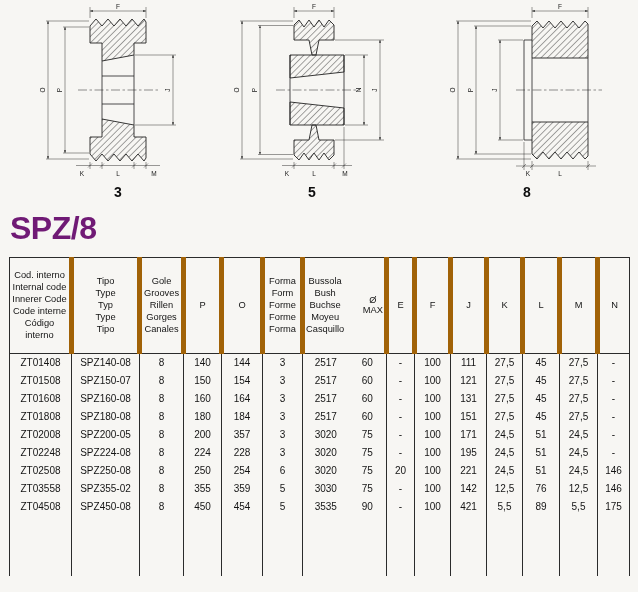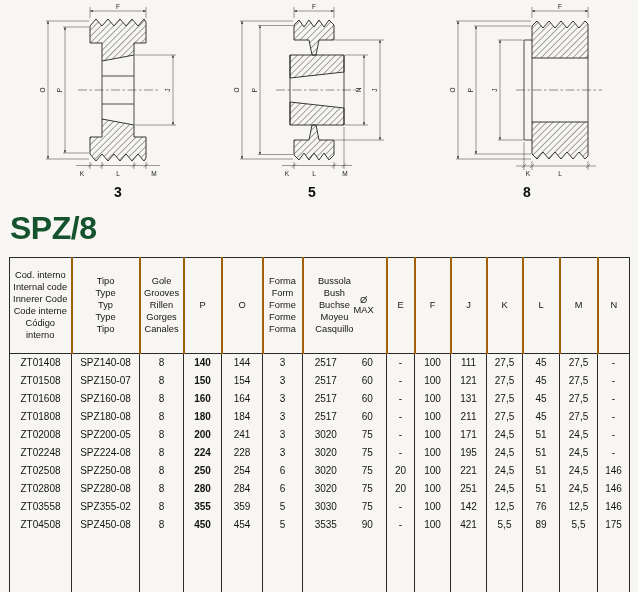--- a/index.html
+++ b/index.html
@@ -13,47 +13,47 @@
   
   .diagrams{position:absolute;top:0;left:0;width:638px;height:210px;}
   .diagrams svg{position:absolute;top:0;}
   #dwg1{left:18px;}  #dwg2{left:212px;}  #dwg3{left:420px;}
   .dim-label{font-family:"Liberation Sans",sans-serif;font-size:6.5px;fill:#1a1a1a;}
   .form-label{font-family:"Liberation Sans",sans-serif;font-size:14px;font-weight:bold;fill:#0d0d0d;}
 
   
   .title{
     position:absolute;top:210px;left:10px;
-    font-size:32px;font-weight:bold;letter-spacing:-0.5px;color:#14532d;
+    font-size:32px;font-weight:bold;letter-spacing:-0.5px;color:#701a75;
   }
 
   
   table.spec{
     position:absolute;top:257px;left:9px;width:620px;
     border-collapse:collapse;table-layout:fixed;
     border-top:1.4px solid #2b2b2b;
     border-left:1px solid #2b2b2b;border-right:1px solid #2b2b2b;
     font-size:10px;
   }
   table.spec th{
     font-weight:normal;font-size:9.3px;line-height:1.3;
-    border-left:2px solid #a16207;border-bottom:1.3px solid #2b2b2b;
+    border-left:5px solid #a16207;border-bottom:1.3px solid #2b2b2b;
     padding:5px 1px;vertical-align:middle;text-align:center;
     white-space:pre-line;
   }
   table.spec th:first-child, table.spec td:first-child{border-left:none;}
   table.spec td{
     border-left:1px solid #2b2b2b;
     text-align:center;vertical-align:middle;
     height:12px;padding:3px 1px;font-size:10px;
   }
-  table.spec td.b{font-weight:bold;}
+  table.spec td.b{font-weight:normal;}
   table.spec td.no-left{border-left:none;}
   table.spec tr.filler td{height:54px;}
-  .bushwrap{display:flex;align-items:center;justify-content:center;}
+  .bushwrap{display:flex;align-items:center;justify-content:space-between;}
   .bushwrap .maxlab{font-size:9.3px;line-height:1.15;}
 </style>
 </head>
 <body>
 
 <div class="sheet">
 
   <div class="diagrams">
 
     <svg id="dwg1" width="200" height="205" viewBox="0 0 200 205">
@@ -336,32 +336,32 @@
           <td>ZT01808</td>
           <td>SPZ180-08</td>
           <td>8</td>
           <td class="b">180</td>
           <td>184</td>
           <td>3</td>
           <td>2517</td>
           <td class="no-left">60</td>
           <td>-</td>
           <td>100</td>
-          <td>211</td>
+          <td>151</td>
           <td>27,5</td>
           <td>45</td>
           <td>27,5</td>
           <td>-</td>
         </tr>
         <tr>
           <td>ZT02008</td>
           <td>SPZ200-05</td>
           <td>8</td>
           <td class="b">200</td>
-          <td>241</td>
+          <td>357</td>
           <td>3</td>
           <td>3020</td>
           <td class="no-left">75</td>
           <td>-</td>
           <td>100</td>
           <td>171</td>
           <td>24,5</td>
           <td>51</td>
           <td>24,5</td>
           <td>-</td>
@@ -394,37 +394,20 @@
           <td class="no-left">75</td>
           <td>20</td>
           <td>100</td>
           <td>221</td>
           <td>24,5</td>
           <td>51</td>
           <td>24,5</td>
           <td>146</td>
         </tr>
         <tr>
-          <td>ZT02808</td>
-          <td>SPZ280-08</td>
-          <td>8</td>
-          <td class="b">280</td>
-          <td>284</td>
-          <td>6</td>
-          <td>3020</td>
-          <td class="no-left">75</td>
-          <td>20</td>
-          <td>100</td>
-          <td>251</td>
-          <td>24,5</td>
-          <td>51</td>
-          <td>24,5</td>
-          <td>146</td>
-        </tr>
-        <tr>
           <td>ZT03558</td>
           <td>SPZ355-02</td>
           <td>8</td>
           <td class="b">355</td>
           <td>359</td>
           <td>5</td>
           <td>3030</td>
           <td class="no-left">75</td>
           <td>-</td>
           <td>100</td>

